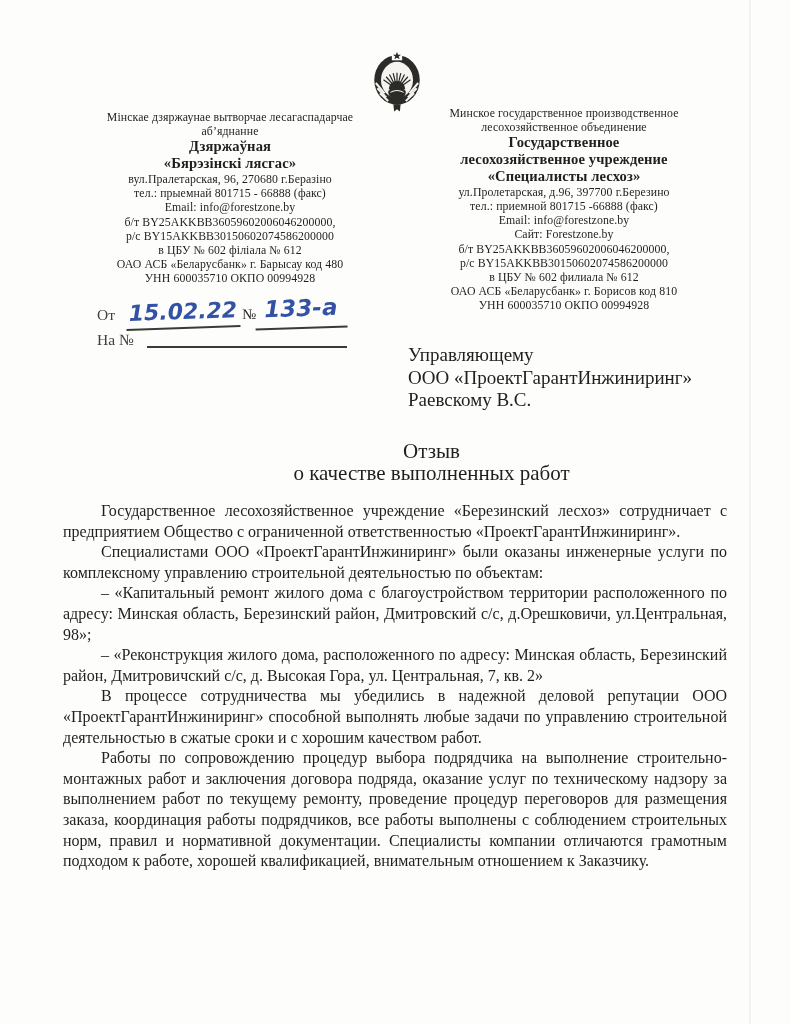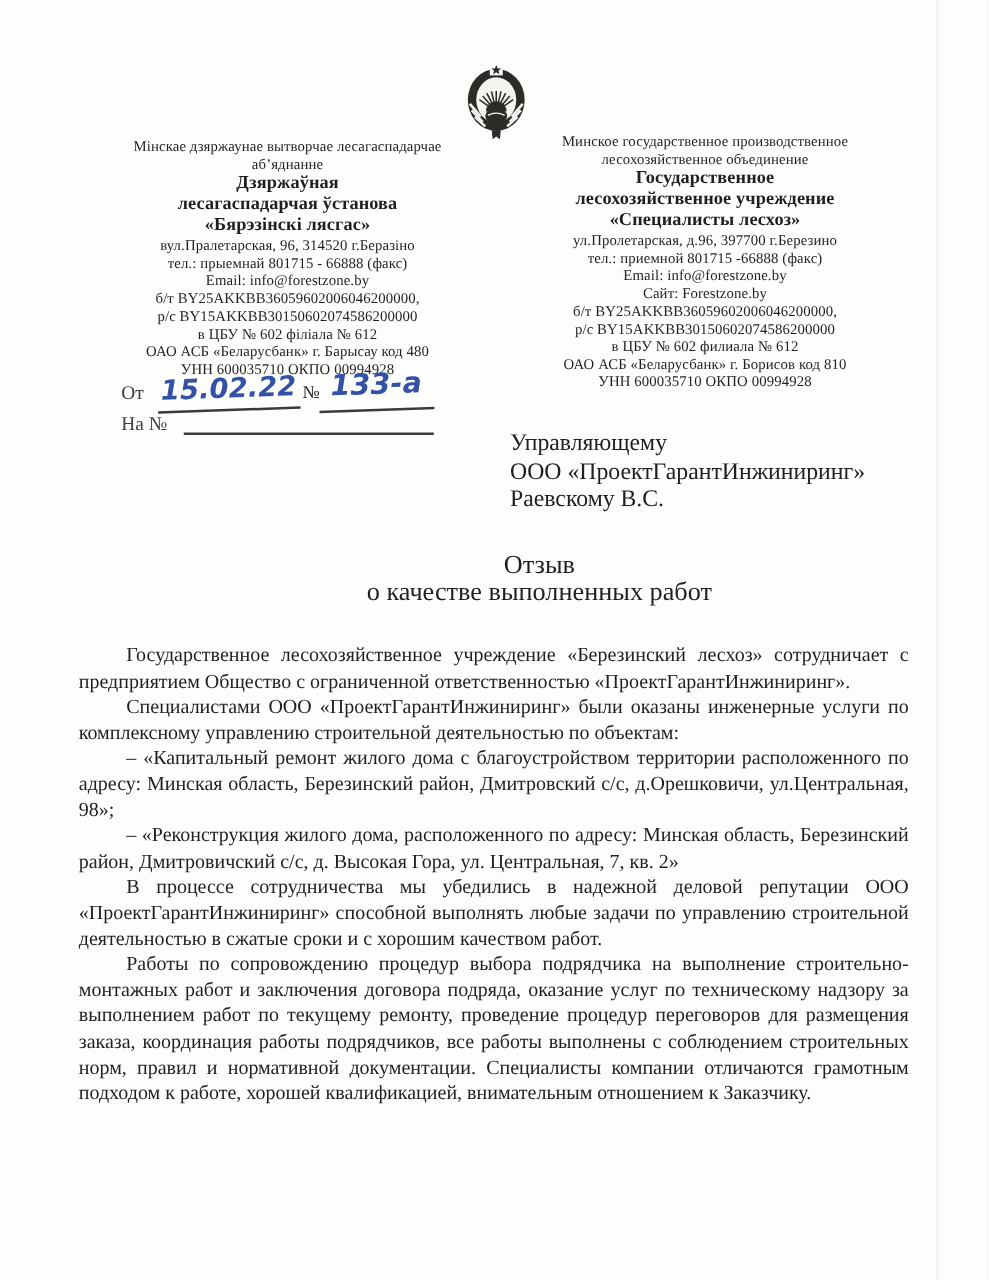--- a/index.html
+++ b/index.html
@@ -26,21 +26,21 @@
   }
   .hw-date{left:126px; top:299px; width:114px; height:28px; font-size:22px; border-bottom:2px solid #3a3a3a;}
   .hw-num{left:255px; top:295px; width:92px; height:32px; font-size:23px; border-bottom:2px solid #3a3a3a;}
   .lbl-no{left:242px; top:306px; font-size:14.5px; position:absolute; color:#242424;}
   .line-na{position:absolute; left:147px; top:330px; width:200px; height:16px; border-bottom:2px solid #3a3a3a;}
   
   .recipient{position:absolute; left:408px; top:344px; font-size:19px; line-height:22.5px;}
   
   .doc-title{position:absolute; left:0; top:441px; width:791px; text-align:center; font-size:21px; line-height:21.5px;padding-left:36px;}
   
-  .body-text{position:absolute; left:63px; top:515px; width:664px; text-align:justify; font-size:16px; line-height:20.6px;}
+  .body-text{position:absolute; left:63px; top:501px; width:664px; text-align:justify; font-size:16px; line-height:20.6px;}
   .body-text p{margin:0; text-indent:38px;}
 </style>
 </head>
 <body>
 
 <div class="page">
   <div class="scan-edge"></div>
 
   <div class="emblem">
     <svg viewBox="0 0 48 60" width="50" height="62" aria-hidden="true">
@@ -71,23 +71,22 @@
       </g>
       <path d="M20.5 51.5 L27.5 51.5 L26.8 58.5 L24 56.3 L21.2 58.5 Z" fill="#2b2b28"></path>
       <path d="M24 1 L25.1 3.6 L27.9 3.7 L25.7 5.4 L26.5 8.1 L24 6.5 L21.5 8.1 L22.3 5.4 L20.1 3.7 L22.9 3.6 Z" fill="#2b2b28"></path>
     </svg>
   </div>
 
   <div class="hcol hcol-left">
     <div>Мінскае дзяржаунае вытворчае лесагаспадарчае</div>
     <div>аб’яднанне</div>
     <div class="hb">Дзяржаўная</div>
-    <div class="hb">лесагаспадарчая ўстанова</div>
     <div class="hb">«Бярэзінскі лясгас»</div>
-    <div>вул.Пралетарская, 96, 314520 г.Беразіно</div>
+    <div>вул.Пралетарская, 96, 270680 г.Беразіно</div>
     <div>тел.: прыемнай 801715 - 66888 (факс)</div>
     <div>Email: info@forestzone.by</div>
     <div>б/т BY25AKKBB36059602006046200000,</div>
     <div>р/с BY15AKKBB30150602074586200000</div>
     <div>в ЦБУ № 602 філіала № 612</div>
     <div>ОАО АСБ «Беларусбанк» г. Барысау код 480</div>
     <div>УНН 600035710 ОКПО 00994928</div>
   </div>
 
   <div class="hcol hcol-right">

